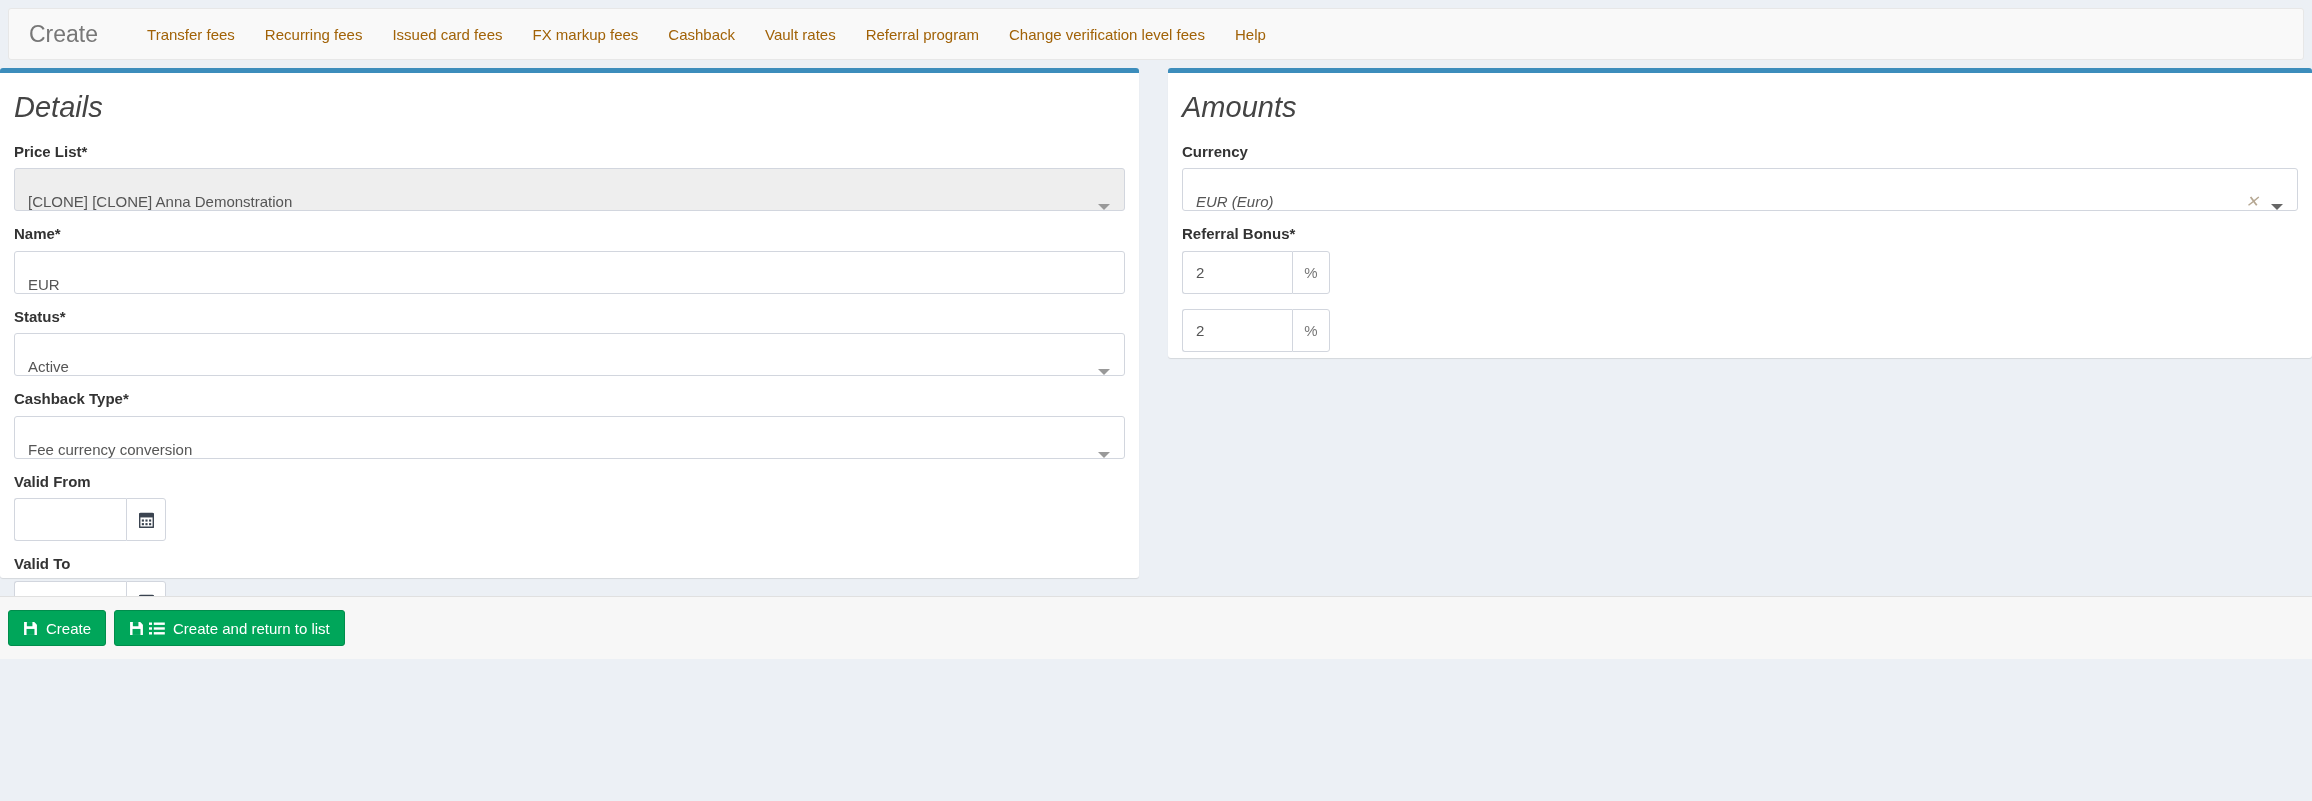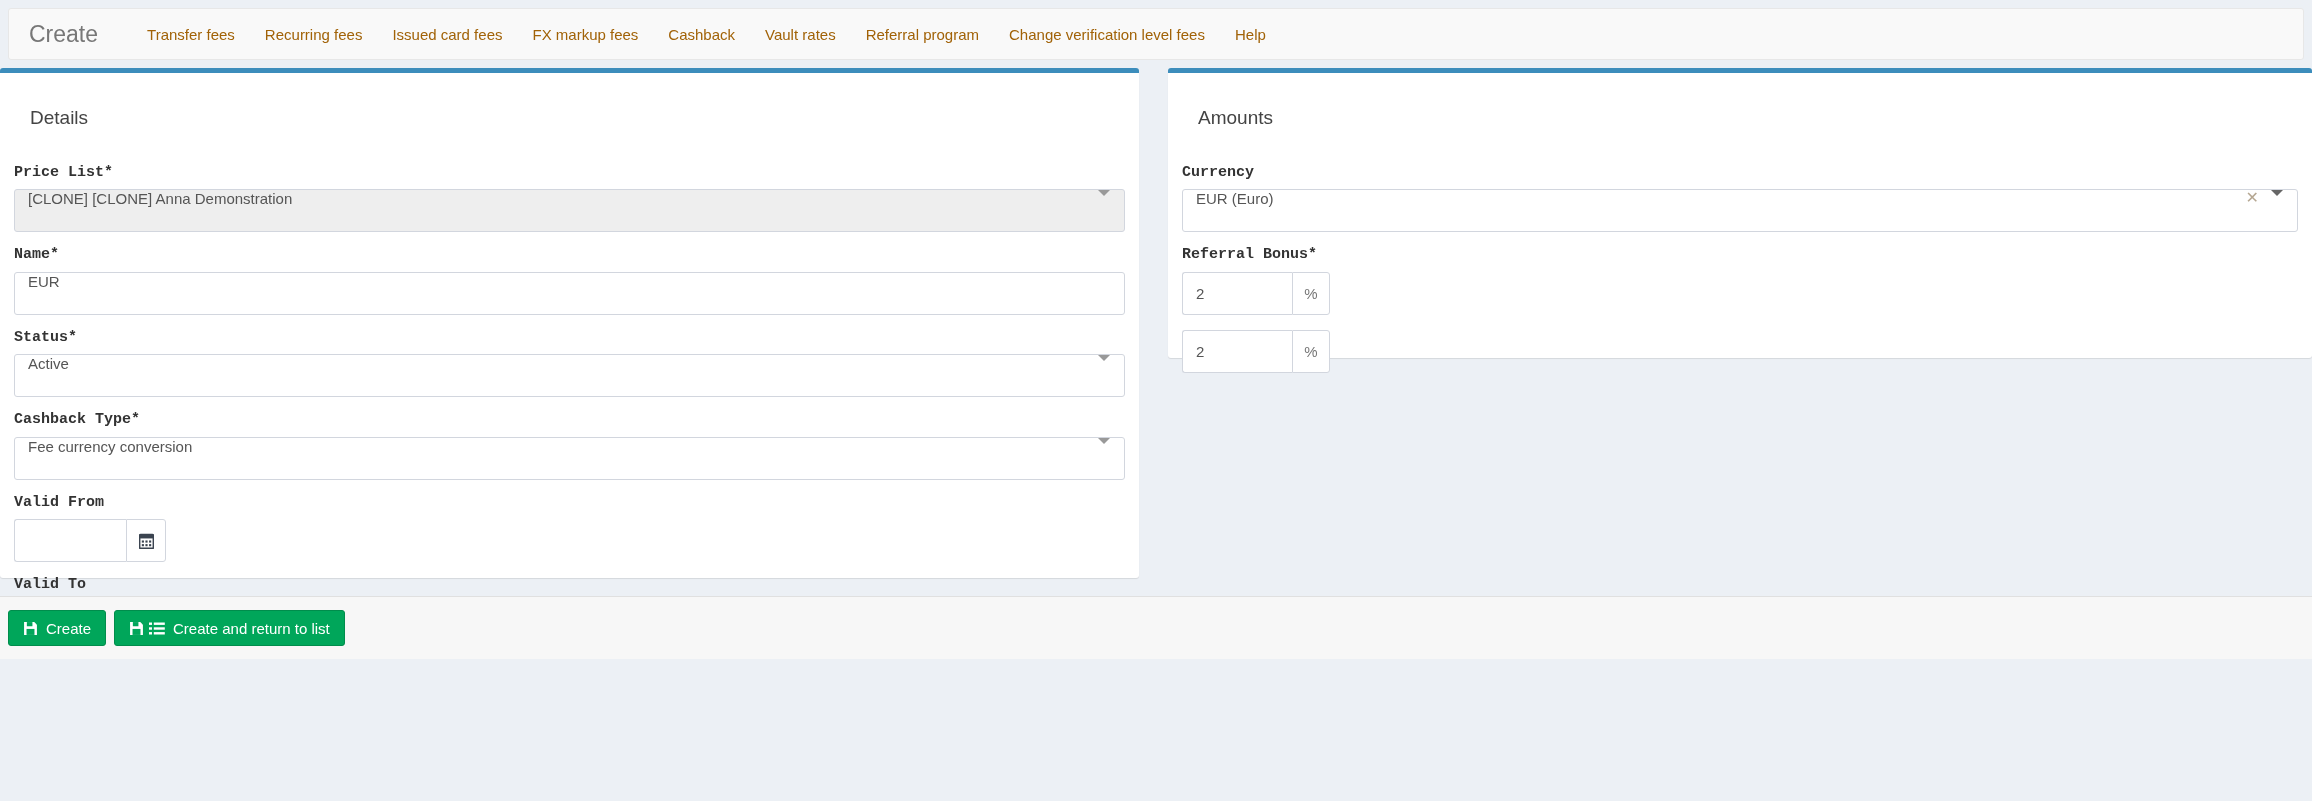--- a/index.html
+++ b/index.html
@@ -59,50 +59,50 @@
     left: 0px; top: 68px;
     width: 1139px;
     height: 510px;
   }
   .panel-right {
     left: 1168px; top: 68px;
     width: 1144px;
     height: 290px;
   }
   .panel-title {
-    font-size: 19px;
+    font-size: 29px;
     color: #444444;
     font-weight: 400;
-    margin: 16px;
+    margin: 0;
     padding: 19px 0 0 14px;
     line-height: 1.1;
+    font-style: italic;
   }
   .panel-body {
     padding: 20px 14px 0 14px;
   }
 
   
   .form-group { margin-bottom: 15px; }
   .form-label {
     display: block;
     font-size: 15px;
     font-weight: bold;
     color: #333333;
     margin-bottom: 8px;
     line-height: 1.1;
-    font-family: Liberation Mono, monospace;
   }
   .control {
     position: relative;
     height: 43px;
     border: 1px solid #d2d6de;
     border-radius: 3px;
     background: #ffffff;
     display: flex;
-    align-items: flex-start;
+    align-items: flex-end;
     font-size: 15px;
     color: #555555;
   }
   .control .val {
     padding-left: 13px;
     color: #555555;
     white-space: nowrap;
     overflow: hidden;
     text-overflow: ellipsis;
     flex: 1;
@@ -125,21 +125,21 @@
     font-size: 16px;
     color: #b5a792;
     margin-right: 12px;
     line-height: 1;
     font-weight: 400;
     flex: 0 0 auto;
     cursor: pointer;
   }
 
   .w-full  { width: 1111px; }
-  .w-rfull { width: 1116px; }
+  .w-rfull { width: 1116px; font-style: italic; }
 
   
   .input-group {
     display: flex;
     width: 152px;
     height: 43px;
   }
   .input-group .field {
     flex: 1;
     border: 1px solid #d2d6de;

